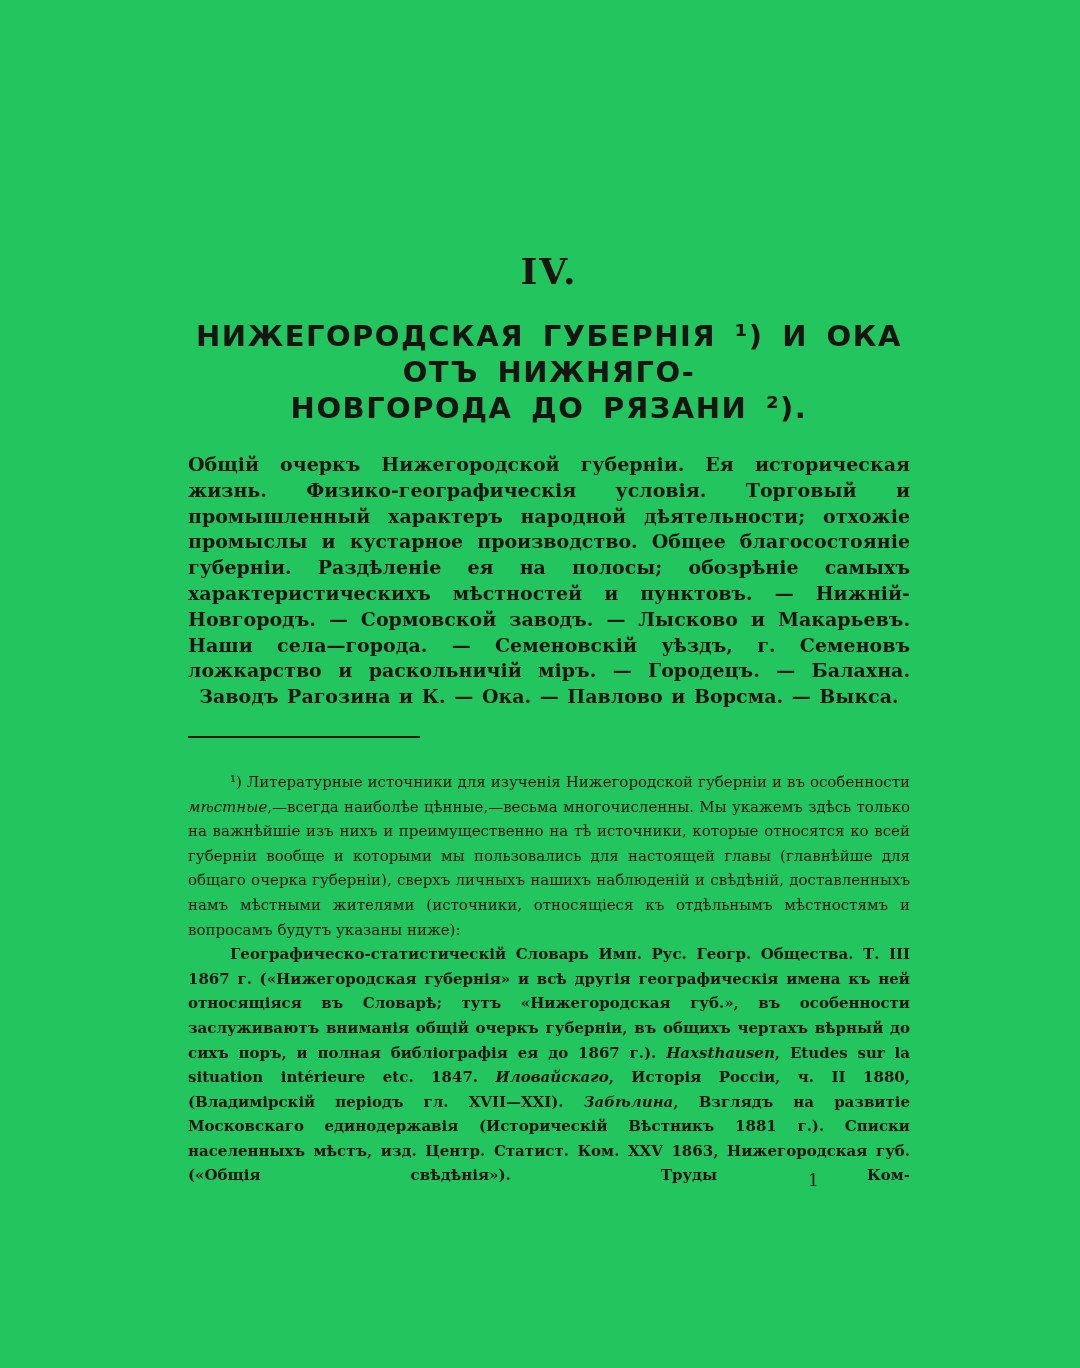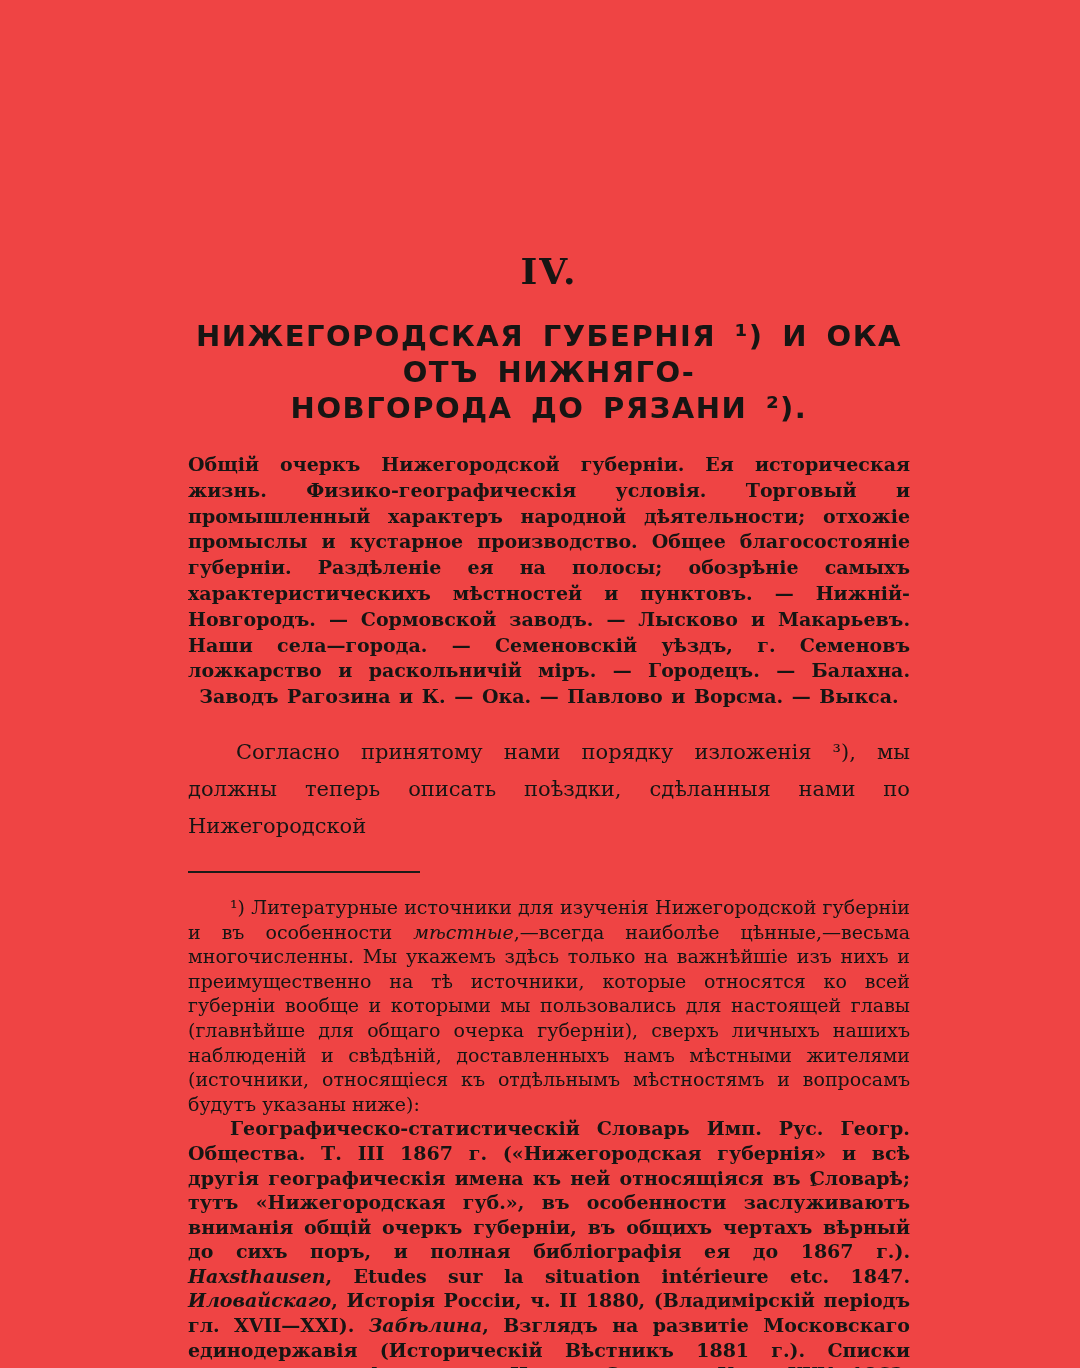--- a/index.html
+++ b/index.html
@@ -5,21 +5,21 @@
   html, body {
     margin: 0;
     padding: 0;
     background: #e8e8e8;
   }
   .page {
     position: relative;
     width: 1080px;
     height: 1368px;
     margin: 0 auto;
-    background: #ef4444;
+    background: #22c55e;
     color: #171513;
     font-family: "DejaVu Serif", "Liberation Serif", serif;
     overflow: hidden;
   }
   .content {
     position: absolute;
     left: 188px;
     top: 0;
     width: 722px;
   }
@@ -59,22 +59,22 @@
     word-spacing: 4px;
   }
   .footnote-rule {
     margin: 26px 0 0 0;
     width: 232px;
     height: 0;
     border: none;
     border-top: 2px solid #1c1a18;
   }
   .footnotes {
-    margin-top: 22px;
-    font-size: 19px;
+    margin-top: 32px;
+    font-size: 15px;
     line-height: 24.6px;
     text-align: justify;
   }
   .footnote {
     margin: 0;
     text-indent: 42px;
   }
   .footnote.justify-last {
     text-align-last: justify;
     font-weight: bold;
@@ -97,21 +97,20 @@
 
     <div class="chapter-number">IV.</div>
 
     <h1 class="chapter-title">
       <span>НИЖЕГОРОДСКАЯ ГУБЕРНІЯ ¹) И ОКА ОТЪ НИЖНЯГО-</span><br>
       <span>НОВГОРОДА ДО РЯЗАНИ ²).</span>
     </h1>
 
     <p class="summary">Общій очеркъ Нижегородской губерніи. Ея историческая жизнь. Физико-географическія условія. Торговый и промышленный характеръ народной дѣятельности; отхожіе промыслы и кустарное производство. Общее благосостояніе губерніи. Раздѣленіе ея на полосы; обозрѣніе самыхъ характеристическихъ мѣстностей и пунктовъ. — Нижній-Новгородъ. — Сормовской заводъ. — Лысково и Макарьевъ. Наши села—города. — Семеновскій уѣздъ, г. Семеновъ ложкарство и раскольничій міръ. — Городецъ. — Балахна. Заводъ Рагозина и К. — Ока. — Павлово и Ворсма. — Выкса.</p>
 
-    <p class="body-paragraph">Согласно принятому нами порядку изложенія ³), мы должны теперь описать поѣздки, сдѣланныя нами по Нижегородской</p>
 
     <hr class="footnote-rule">
 
     <div class="footnotes">
       <p class="footnote"><span>¹) Литературные источники для изученія Нижегородской губерніи и въ особенности </span><i>мѣстные</i><span>,—всегда наиболѣе цѣнные,—весьма многочисленны. Мы укажемъ здѣсь только на важнѣйшіе изъ нихъ и преимущественно на тѣ источники, которые относятся ко всей губерніи вообще и которыми мы пользовались для настоящей главы (главнѣйше для общаго очерка губерніи), сверхъ личныхъ нашихъ наблюденій и свѣдѣній, доставленныхъ намъ мѣстными жителями (источники, относящіеся къ отдѣльнымъ мѣстностямъ и вопросамъ будутъ указаны ниже):</span></p>
       <p class="footnote justify-last"><span>Географическо-статистическій Словарь Имп. Рус. Геогр. Общества. Т. III 1867 г. («Нижегородская губернія» и всѣ другія географическія имена къ ней относящіяся въ Словарѣ; тутъ «Нижегородская губ.», въ особенности заслуживаютъ вниманія общій очеркъ губерніи, въ общихъ чертахъ вѣрный до сихъ поръ, и полная библіографія ея до 1867 г.). </span><i>Haxsthausen</i><span>, Etudes sur la situation intérieure etc. 1847. </span><i>Иловайскаго</i><span>, Исторія Россіи, ч. II 1880, (Владимірскій періодъ гл. XVII—XXI). </span><i>Забѣлина</i><span>, Взглядъ на развитіе Московскаго единодержавія (Историческій Вѣстникъ 1881 г.). Списки населенныхъ мѣстъ, изд. Центр. Статист. Ком. XXV 1863, Нижегородская губ. («Общія свѣдѣнія»). Труды Ком-</span></p>
     </div>
 
   </div>
 

